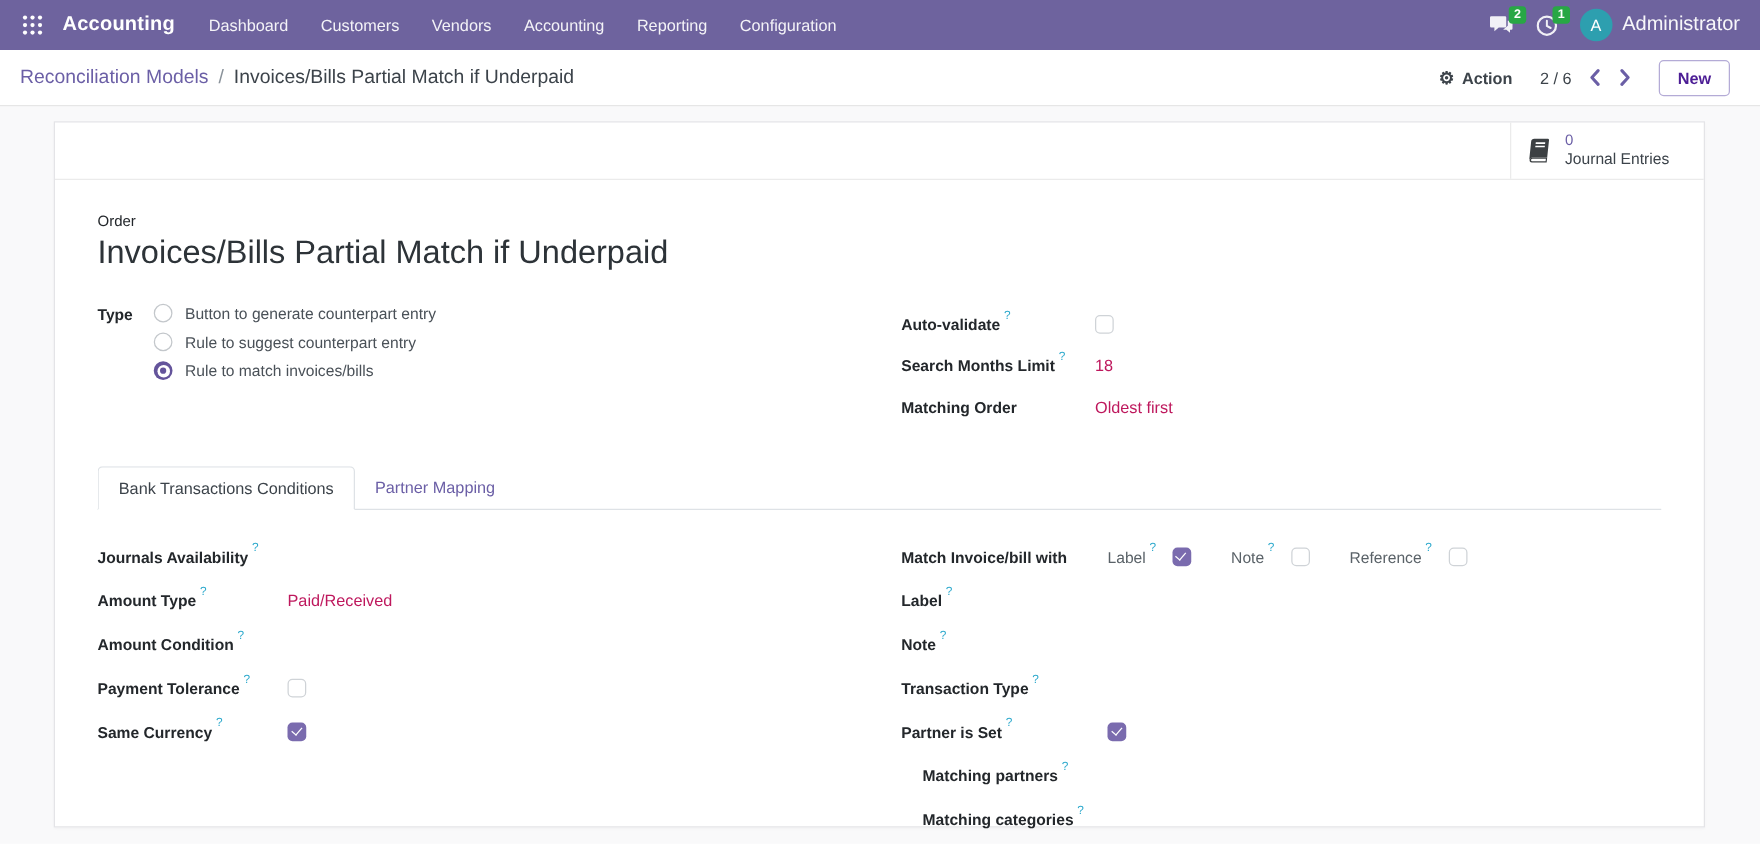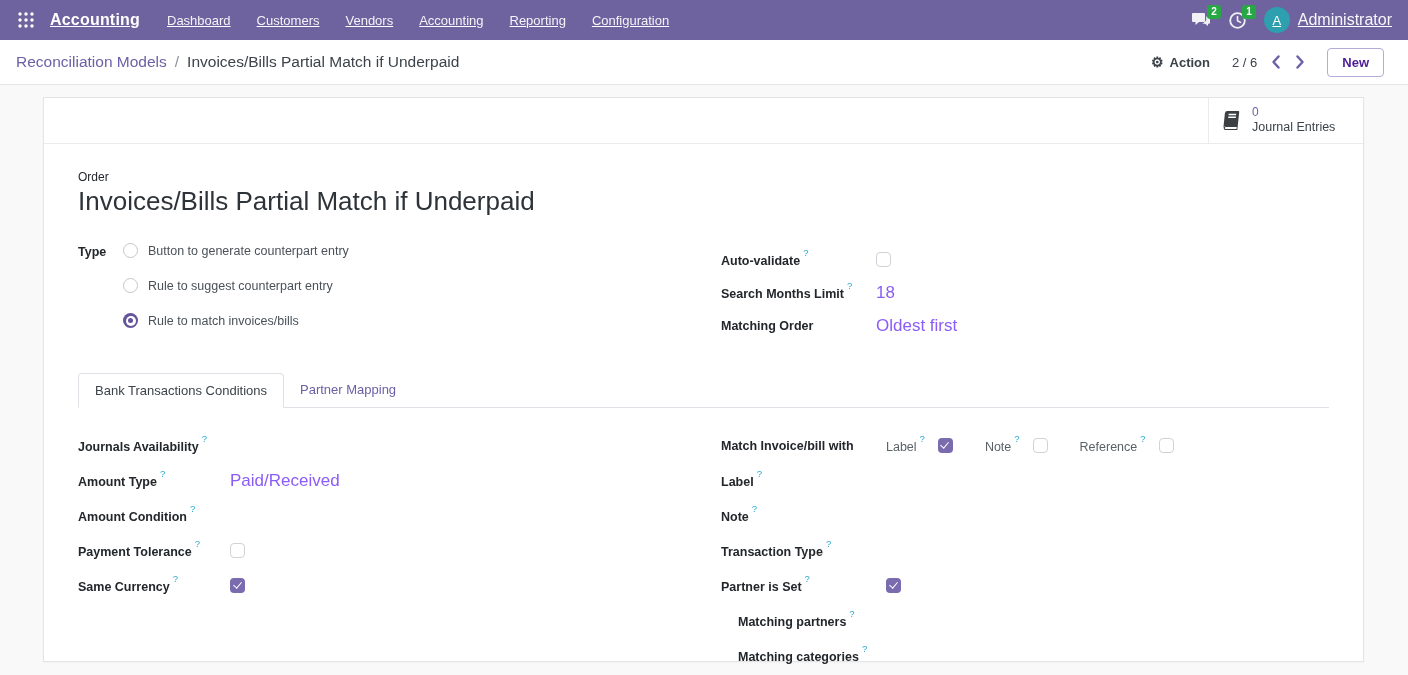--- a/index.html
+++ b/index.html
@@ -1,21 +1,21 @@
 <!DOCTYPE html>
 <html><head>
 <meta charset="utf-8">
 <style>
   * { margin:0; padding:0; box-sizing:border-box; }
   html,body { width:1408px; height:675px; }
   body { font-family:"Liberation Sans", sans-serif; background:#f9f9fa; color:#374151; overflow:hidden; }
   .screen { width:1408px; height:675px; display:flex; flex-direction:column; }
 
   
-  .navbar { height:40px; background:#6e639e; display:flex; align-items:center; color:#fff; flex:0 0 auto; padding:0 16px 0 12px;text-decoration:underline; }
+  .navbar { height:40px; background:#6e639e; display:flex; align-items:center; color:#fff; flex:0 0 auto; padding:0 16px 0 12px; }
   .nav-left { display:flex; align-items:center; gap:4px; }
   .apps-btn { width:28px; height:28px; display:flex; align-items:center; justify-content:center; border-radius:3px; cursor:pointer; }
   .brand { font-size:16px; font-weight:700; letter-spacing:.2px; padding:0 10px 0 6px; }
   .nav-menu { display:flex; align-items:center; }
   .nav-item { font-size:13px; color:rgba(255,255,255,.92); padding:10px 13px; cursor:pointer; border-radius:3px; }
   .nav-right { margin-left:auto; display:flex; align-items:center; gap:18px; }
   .icon-badge { position:relative; display:flex; align-items:center; cursor:pointer; }
   .badge { position:absolute; top:-7px; right:-10px; background:#28a745; color:#fff; font-size:10px; line-height:1; padding:2px 4px; border-radius:3px; font-weight:700; }
   .user-block { display:flex; align-items:center; gap:8px; cursor:pointer; }
   .avatar { width:26px; height:26px; border-radius:50%; background:#2d9faf; color:#fff; font-size:13px; display:flex; align-items:center; justify-content:center; }
@@ -48,27 +48,27 @@
   .sheet { padding:26px 34px 0 34px; }
   .name-label { font-size:12px; color:#23272b; margin-bottom:2px; }
   .name-title { font-size:26px; font-weight:500; color:#2d3338; margin-bottom:26px; }
 
   .field-groups { display:flex; }
   .col-left { flex:0 0 643px; }
   .col-right { flex:1; }
 
   .frow { display:flex; align-items:center; min-height:33px; }
   .flabel { flex:0 0 155px; font-size:12.5px; font-weight:700; color:#23272b; }
-  .fvalue { font-size:17px; color:#8b5cf6; }
+  .fvalue { font-size:13px; color:#be185d; }
   .help { font-size:9.5px; color:#2aa8cc; position:relative; top:-4px; margin-left:3px; font-weight:400; }
 
   
   .type-group { display:flex; }
   .type-label { flex:0 0 45px; font-size:12.5px; font-weight:700; color:#23272b; padding-top:2px; }
-  .radio-opts { display:flex; flex-direction:column; gap:20px; }
+  .radio-opts { display:flex; flex-direction:column; gap:8px; }
   .radio-row { display:flex; align-items:center; gap:10px; cursor:pointer; }
   .radio { width:15px; height:15px; border-radius:50%; position:relative; flex:0 0 auto; }
   .radio.off { border:1px solid #c3c7cb; background:#fff; }
   .radio.on { background:#64549b; }
   .radio.on::before { content:""; position:absolute; inset:2.5px; border-radius:50%; background:#fff; }
   .radio.on::after { content:""; position:absolute; inset:5px; border-radius:50%; background:#64549b; }
   .radio-text { font-size:12.5px; color:#4a5158; }
 
   
   .cb { width:15px; height:15px; border-radius:4px; position:relative; flex:0 0 auto; cursor:pointer; }

